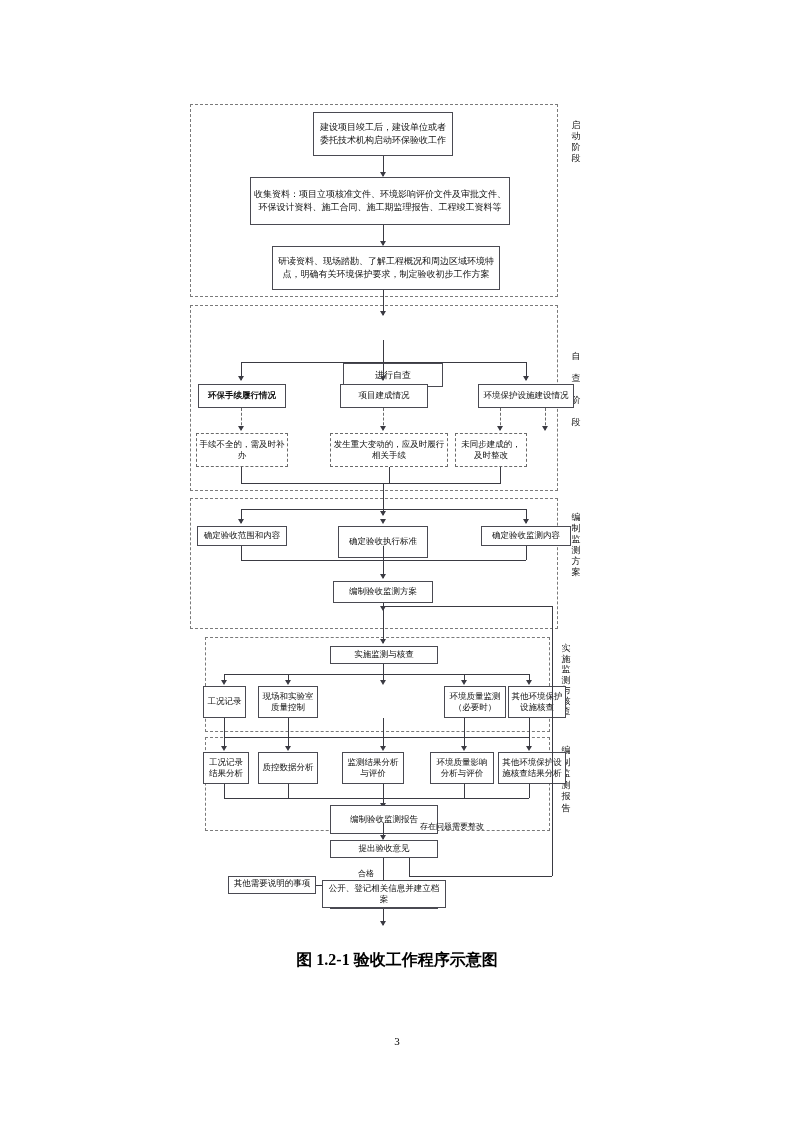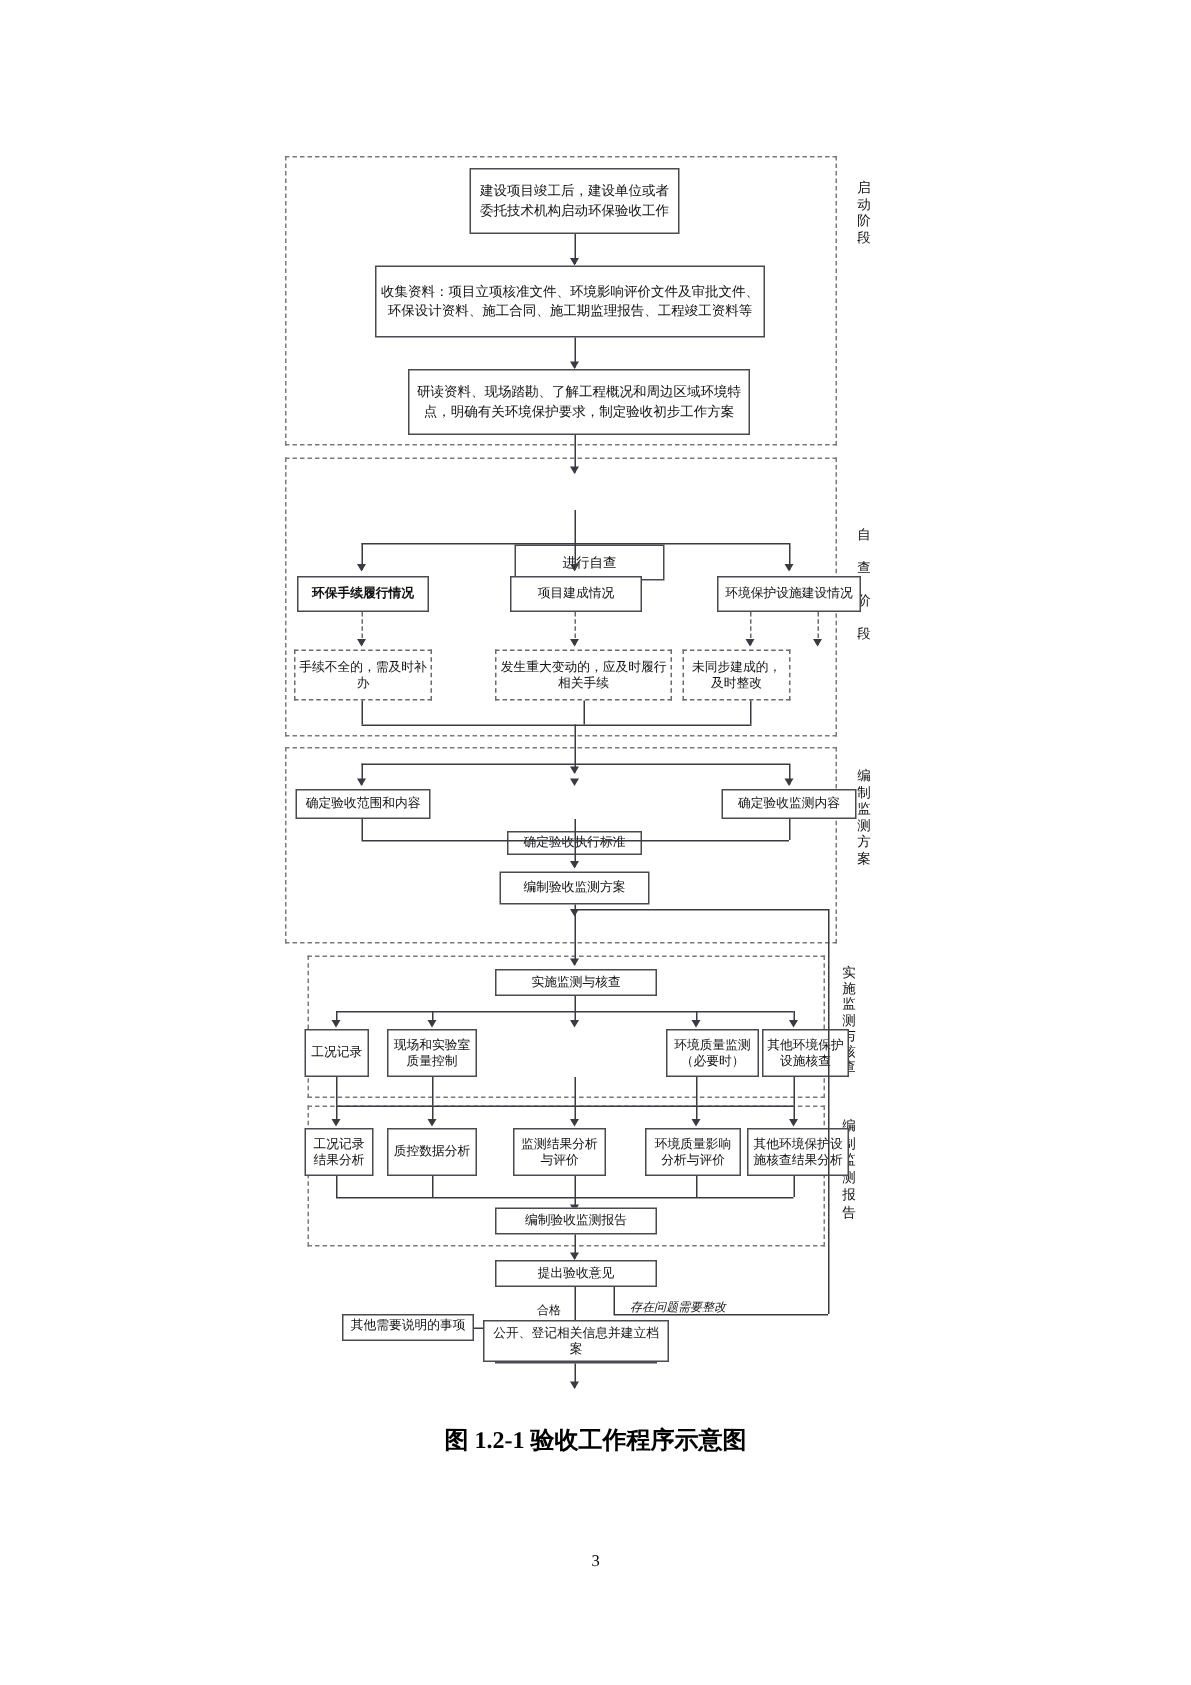--- a/index.html
+++ b/index.html
@@ -137,21 +137,21 @@
   <div class="arrow" style="left:379.5px;top:511px;"></div>
 
   <div class="ln h" style="left:241px;top:509px;width:285px;"></div>
   <div class="ln v" style="left:241px;top:509px;height:14px;"></div>
   <div class="ln v" style="left:526px;top:509px;height:14px;"></div>
   <div class="arrow" style="left:237.5px;top:519px;"></div>
   <div class="arrow" style="left:379.5px;top:519px;"></div>
   <div class="arrow" style="left:522.5px;top:519px;"></div>
 
   <div class="node" style="left:197px;top:526px;width:90px;height:20px;">确定验收范围和内容</div>
-  <div class="node" style="left:338px;top:554px;width:90px;height:16px;">确定验收执行标准</div>
+  <div class="node" style="left:338px;top:526px;width:90px;height:32px;">确定验收执行标准</div>
   <div class="node" style="left:481px;top:526px;width:90px;height:20px;">确定验收监测内容</div>
 
   <div class="ln v" style="left:241px;top:546px;height:14px;"></div>
   <div class="ln v" style="left:526px;top:546px;height:14px;"></div>
   <div class="ln h" style="left:241px;top:560px;width:285px;"></div>
   <div class="ln v" style="left:383px;top:546px;height:32px;"></div>
   <div class="arrow" style="left:379.5px;top:574px;"></div>
 
   <div class="node" style="left:333px;top:581px;width:100px;height:22px;">编制验收监测方案</div>
 
@@ -205,35 +205,35 @@
   <div class="ln v" style="left:224px;top:784px;height:14px;"></div>
   <div class="ln v" style="left:288px;top:784px;height:14px;"></div>
   <div class="ln v" style="left:383px;top:784px;height:14px;"></div>
   <div class="ln v" style="left:464px;top:784px;height:14px;"></div>
   <div class="ln v" style="left:529px;top:784px;height:14px;"></div>
   <div class="ln h" style="left:224px;top:798px;width:305px;"></div>
 
   <div class="ln v" style="left:383px;top:798px;height:10px;"></div>
   <div class="arrow" style="left:379.5px;top:803px;"></div>
 
-  <div class="node" style="left:330px;top:805px;width:108px;height:18px;">编制验收监测报告</div>
+  <div class="node" style="left:330px;top:805px;width:108px;height:29px;">编制验收监测报告</div>
 
   <div class="ln v" style="left:383px;top:823px;height:16px;"></div>
   <div class="arrow" style="left:379.5px;top:835px;"></div>
 
   <div class="node" style="left:330px;top:840px;width:108px;height:18px;">提出验收意见</div>
 
   <div class="ln v" style="left:409px;top:858px;height:18px;"></div>
   <div class="ln h" style="left:409px;top:876px;width:143px;"></div>
   <div class="ln v" style="left:552px;top:606px;height:270px;"></div>
   <div class="ln h" style="left:383px;top:606px;width:169px;"></div>
   <div class="arrow" style="left:379.5px;top:606px;"></div>
 
   <div class="edge-label" style="left:358px;top:869px;">合格</div>
-  <div class="edge-label" style="left:420px;top:867px;font-style:italic;">存在问题需要整改</div>
+  <div class="edge-label" style="left:420px;top:822px;">存在问题需要整改</div>
 
   <div class="ln v" style="left:383px;top:858px;height:32px;"></div>
   <div class="arrow" style="left:379.5px;top:885px;"></div>
 
   <div class="node" style="left:228px;top:876px;width:88px;height:18px;font-family:Liberation Mono, monospace;">其他需要说明的事项</div>
   <div class="ln h" style="left:316px;top:885px;width:62px;"></div>
   <div class="arrow left" style="left:378px;top:881.5px;border-right:none;border-left:5px solid #3a3a42;"></div>
 
   <div class="node" style="left:330px;top:891px;width:108px;height:18px;">项目建成情况</div>
 

